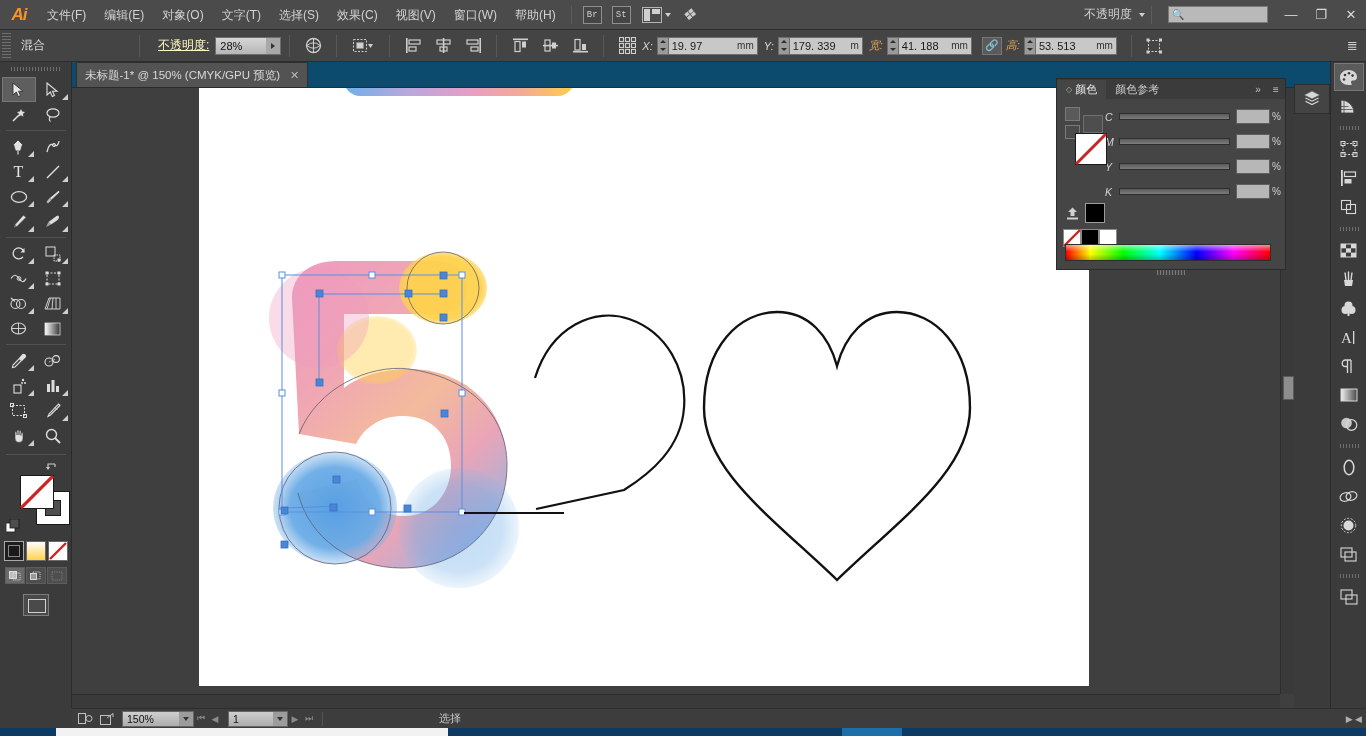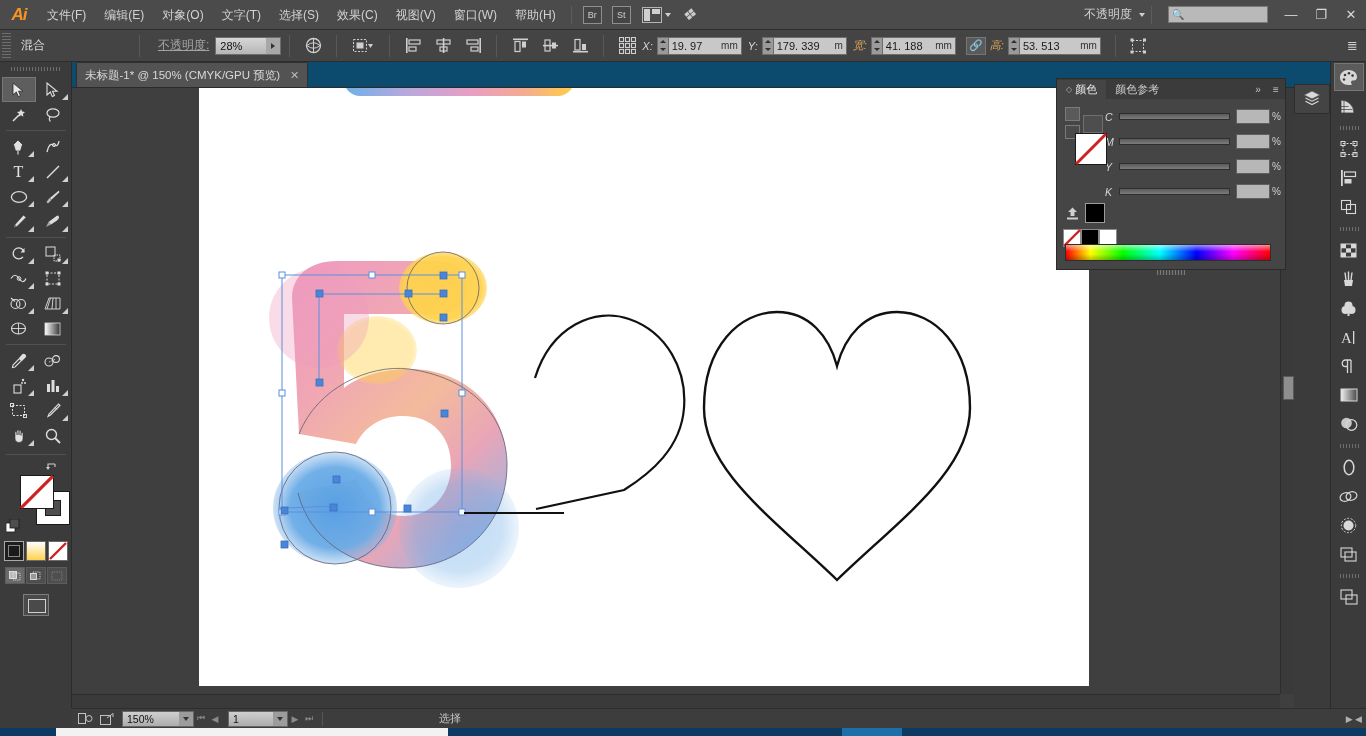--- a/index.html
+++ b/index.html
@@ -25,21 +25,21 @@
     letter-spacing: -1px;
   }
   .menu-item {
     color: #d2d2d2; font-size: 12px; padding: 4px 9px; white-space: nowrap;
     line-height: 14px;
   }
   .mb-sep { width: 1px; height: 18px; background: #5c5c5c; margin: 0 6px; }
   .sq-btn {
     width: 19px; height: 18px; border: 1px solid #8f8f8f; color: #cfcfcf;
     font-size: 9px; display: flex; align-items: center; justify-content: center;
-    margin: 0 5px; background: #454545;
+    margin: 0 5px; background: #454545; font-family: Liberation Mono, monospace;
   }
   .panel-ico {
     width: 20px; height: 16px; margin-left: 6px; position: relative;
     border: 1px solid #b4b4b4; background: #4a4a4a;
   }
   .panel-ico::before {
     content: ""; position: absolute; left: 1px; top: 1px; width: 6px; height: 12px; background: #cfcfcf;
   }
   .panel-ico::after {
     content: ""; position: absolute; left: 9px; top: 1px; width: 8px; height: 5px; background: #cfcfcf;
@@ -354,21 +354,21 @@
       <div class="win-btn">—</div>
       <div class="win-btn">❐</div>
       <div class="win-btn close">✕</div>
     </div>
   </div>
 
   <div class="controlbar">
     <div class="gripper"></div>
     <div class="cb-label" style="width:110px">混合</div>
     <div class="cb-sep"></div>
-    <div class="cb-label link" style="color:#a3a3a3">不透明度:</div>
+    <div class="cb-label link" style="color:#fef9c3">不透明度:</div>
     <div class="opfield">
       <span>28%</span>
       <span class="arw"></span>
     </div>
     <div class="cb-sep"></div>
 
     <div class="tool-ico">
       <svg width="17" height="17" viewBox="0 0 17 17">
         <circle cx="8.5" cy="8.5" r="7" fill="none" stroke="#cfcfcf" stroke-width="1.3"></circle>
         <path d="M2 8.5 Q8.5 3 15 8.5" fill="none" stroke="#cfcfcf" stroke-width="1"></path>
@@ -447,21 +447,21 @@
         </g>
       </svg>
     </div>
 
     <div class="fieldgrp">
       <span class="axlabel">X:</span>
       <span class="spin">
           <i class="up"></i>
           <i class="dn"></i>
         </span>
-      <span class="numfield" style="width:74px">
+      <span class="numfield" style="width:90px">
         <span>19. 97</span>
         <span class="unit">mm</span>
       </span>
     </div>
 
     <div class="fieldgrp">
       <span class="axlabel">Y:</span>
       <span class="spin">
           <i class="up"></i>
           <i class="dn"></i>

